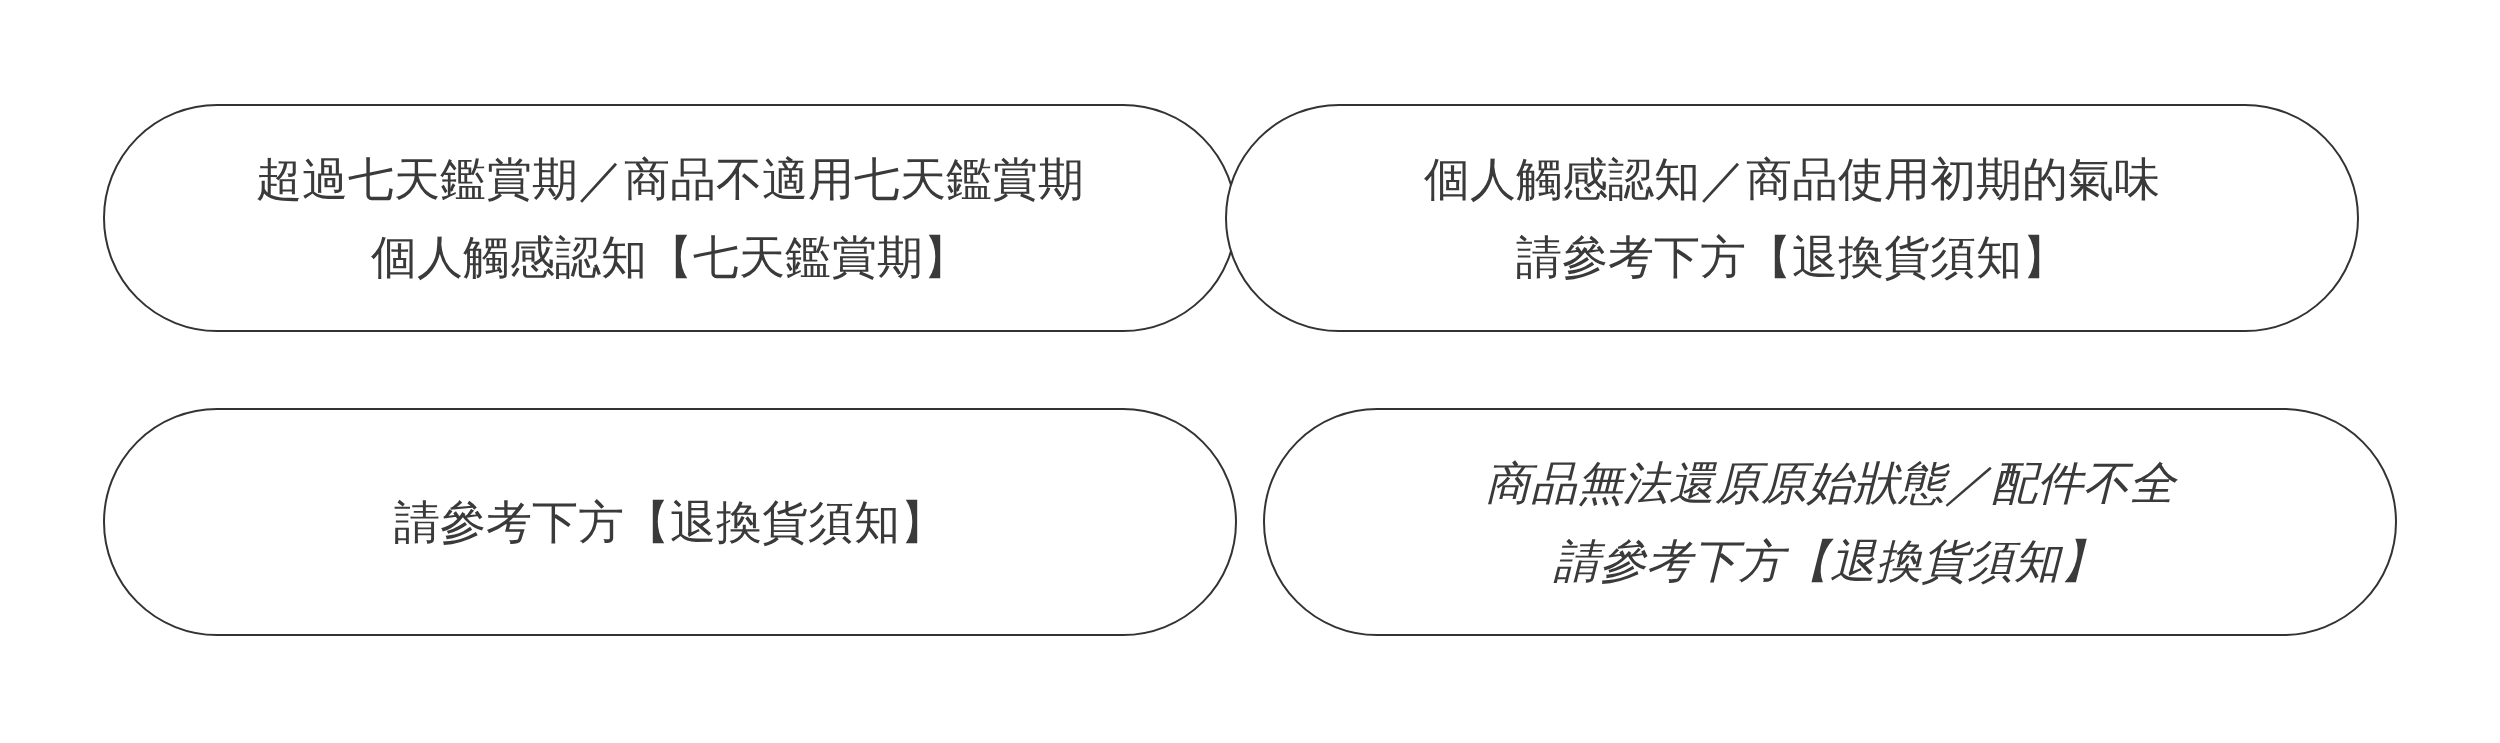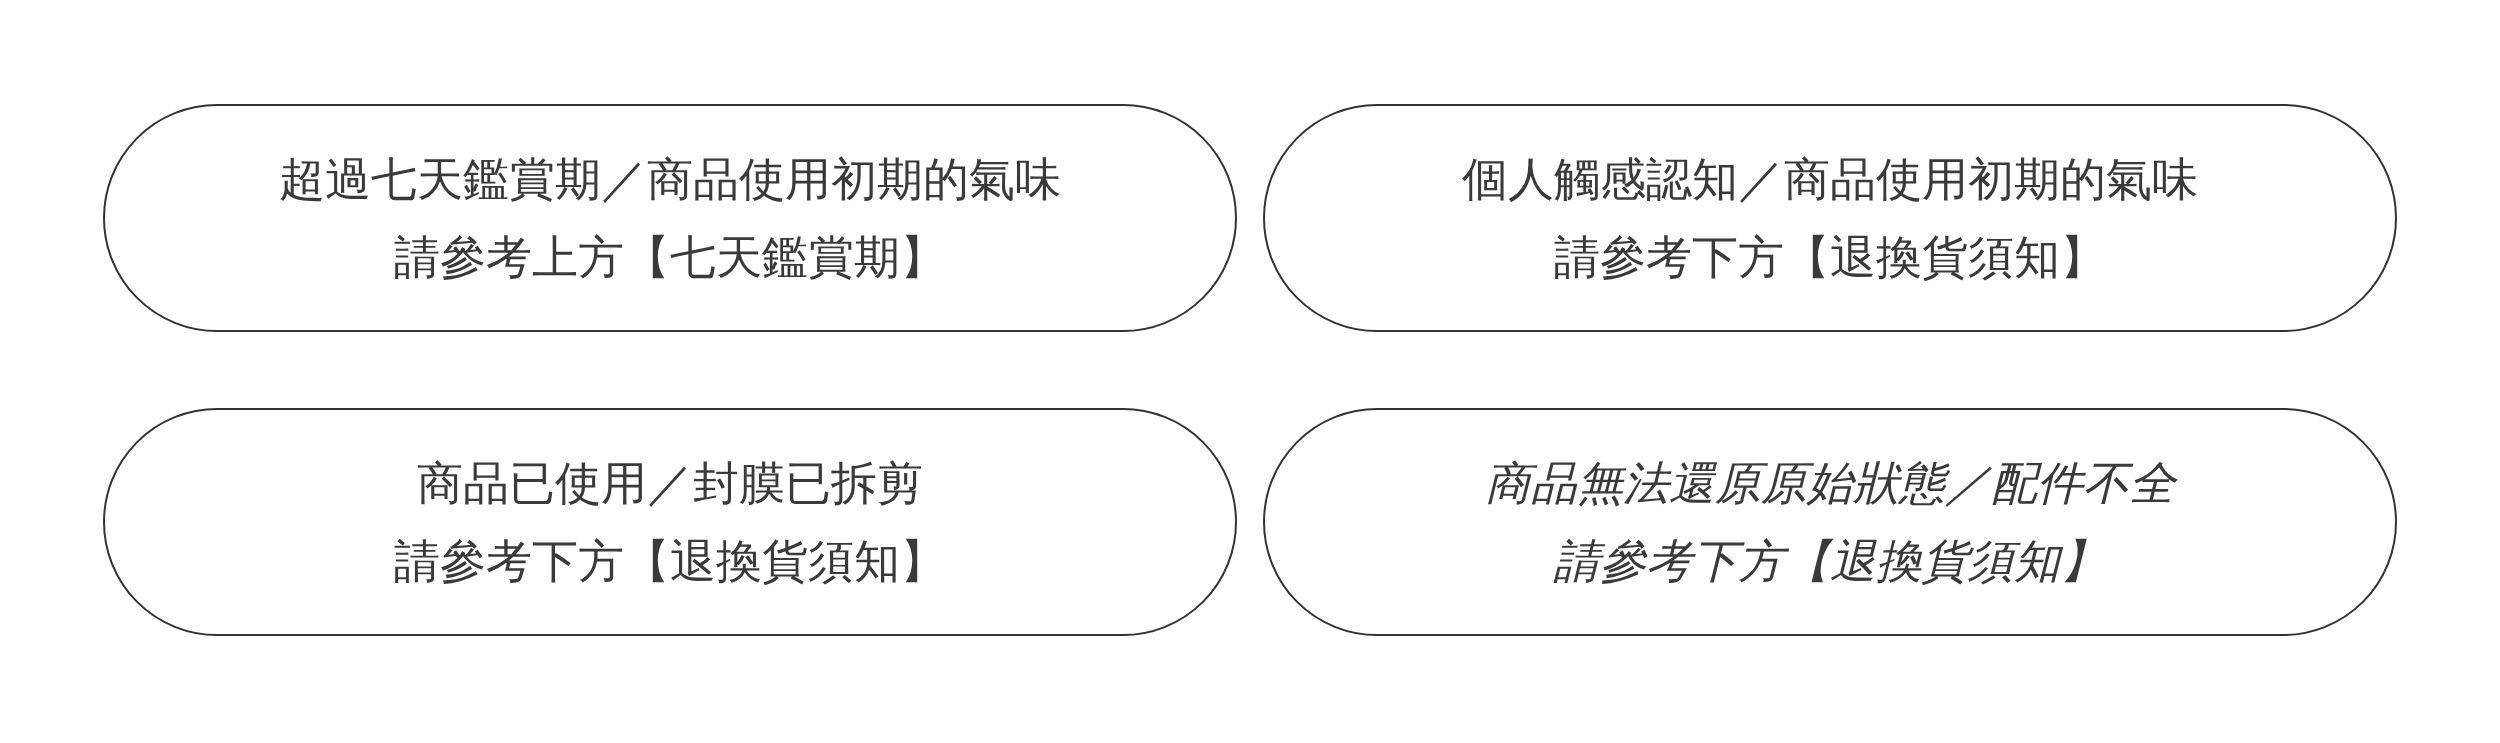--- a/index.html
+++ b/index.html
@@ -35,41 +35,40 @@
     gap: 32px;
   }
   .card .line {
     font-size: 46px;
     line-height: 1;
     color: var(--text-color);
     white-space: nowrap;
     letter-spacing: 0;
   }
   .pos-1 { left: 103px; top: 104px; }
-  .pos-2 { left: 1263px; top: 104px; }
+  .pos-2 { left: 1225px; top: 104px; }
   .pos-3 { left: 103px; top: 408px; }
   .pos-4 { left: 1263px; top: 408px; font-style: italic; }
 </style>
 </head>
 <body>
 
 <div class="canvas">
 
   <div class="card pos-1">
-    <div class="line">超過七天鑑賞期／商品使用初期的氣味</div>
-    <div class="line">請參考上方【七天鑑賞期】</div>
+    <div class="line">超過七天鑑賞期／商品不適用七天鑑賞期</div>
+    <div class="line">個人觸感認知【七天鑑賞期】</div>
   </div>
 
   <div class="card pos-2">
     <div class="line">個人觸感認知／商品使用初期的氣味</div>
     <div class="line">請參考下方【退換貨須知】</div>
   </div>
 
   <div class="card pos-3">
-    <div class="line">商品已使用／封膜已拆剪</div>
     <div class="line">請參考下方【退換貨須知】</div>
   </div>
 
   <div class="card pos-4">
     <div class="line">商品無法還原原始狀態／配件不全</div>
     <div class="line">請參考下方【退換貨須知】</div>
   </div>
 
 </div>
 

